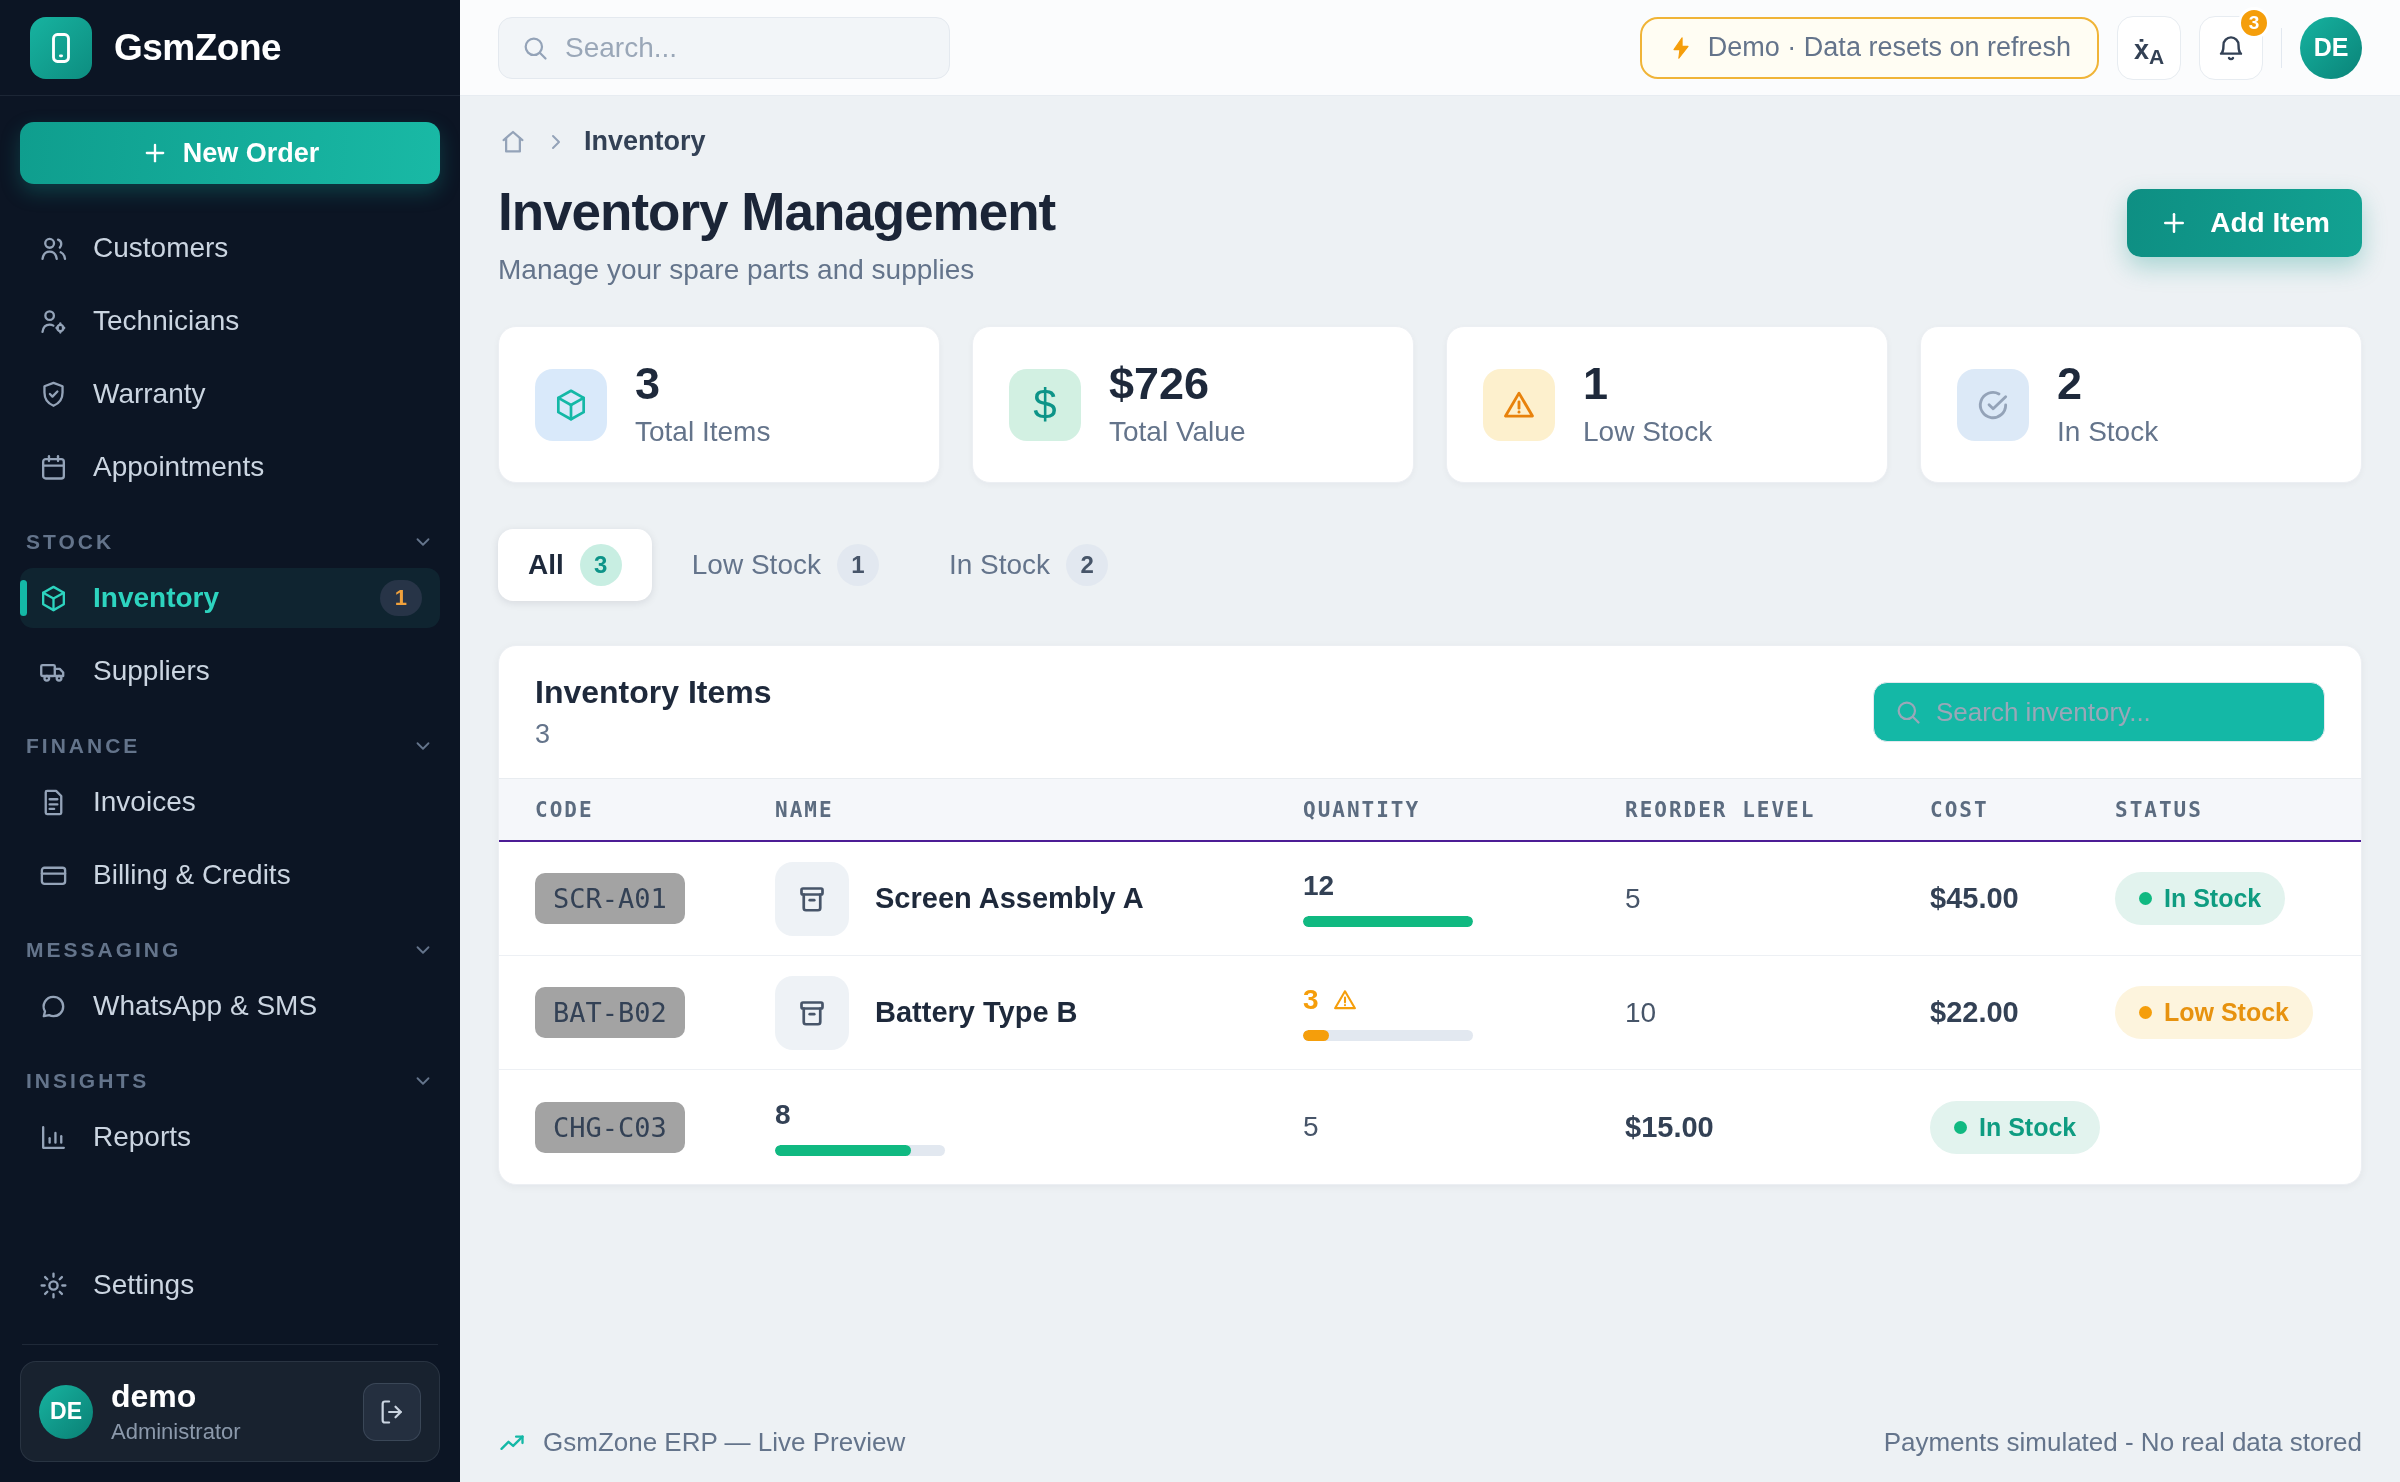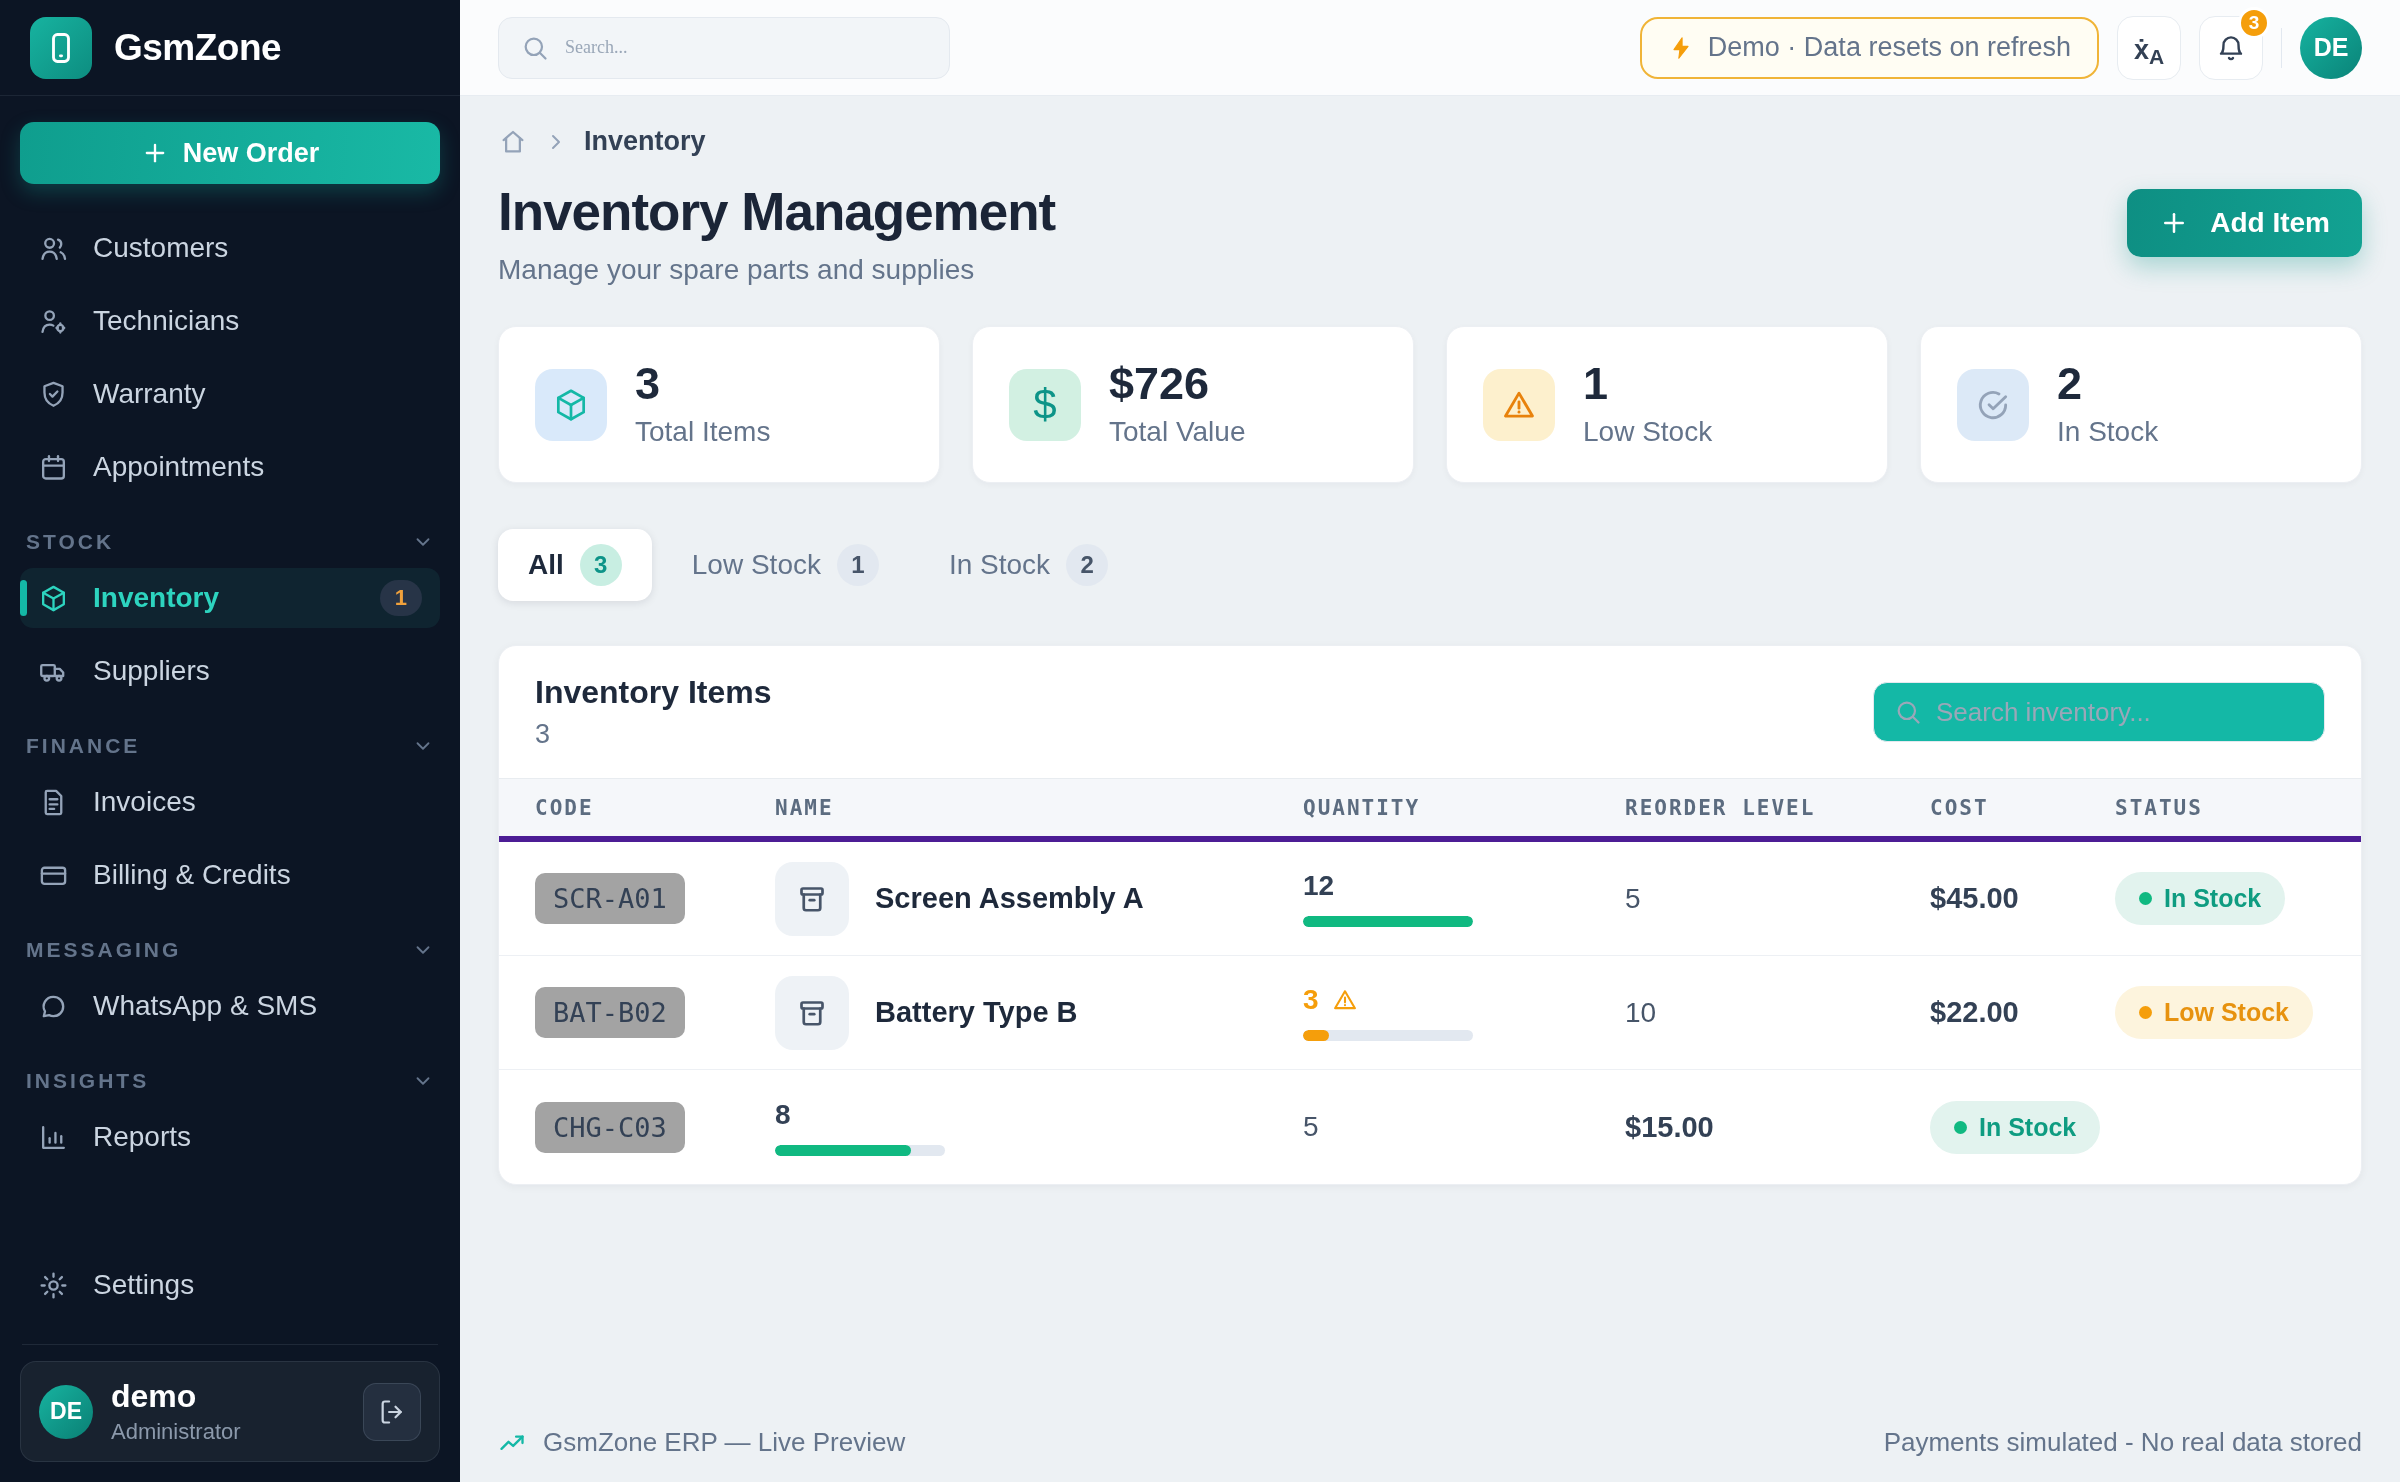--- a/index.html
+++ b/index.html
@@ -27,21 +27,21 @@
   .user-card { display:flex; align-items:center; gap:18px; background:#18222f; border:1px solid rgba(148,163,184,.14); border-radius:16px; padding:16px 18px; flex-shrink:0; }
   .avatar { width:54px; height:54px; border-radius:50%; background:linear-gradient(135deg,#17b3a0,#0a7f74); color:#fff; font-size:23px; font-weight:700; display:flex; align-items:center; justify-content:center; flex-shrink:0; }
   .user-name { color:#fff; font-size:32px; font-weight:700; }
   .user-role { color:#8b99ab; font-size:22px; margin-top:4px; }
   .logout-btn { margin-left:auto; width:58px; height:58px; border-radius:13px; border:1px solid rgba(148,163,184,.2); background:rgba(51,65,85,.45); color:#cbd5e1; display:flex; align-items:center; justify-content:center; cursor:pointer; }
 
   
   .main { flex:1; display:flex; flex-direction:column; height:100%; overflow:hidden; }
   .topbar { height:96px; background:#fbfcfd; border-bottom:1px solid #e7ecf1; display:flex; align-items:center; padding:0 38px; gap:18px; flex-shrink:0; }
   .search-box { width:452px; height:62px; background:#f2f5f8; border:1px solid #e4e9ef; border-radius:14px; display:flex; align-items:center; gap:16px; padding:0 22px; color:#94a3b8; }
-  .search-box input { border:none; outline:none; background:transparent; font-size:18px; color:#475569; font-family:Liberation Serif, serif; width:100%; }
+  .search-box input { border:none; outline:none; background:transparent; font-size:28px; color:#475569; font-family:Liberation Sans, sans-serif; width:100%; }
   .search-box input::placeholder { color:#9aa7b8; }
   .tb-right { margin-left:auto; display:flex; align-items:center; gap:18px; }
   .demo-pill { height:62px; display:flex; align-items:center; gap:14px; border:2px solid #f0b437; background:#fffdf3; border-radius:18px; padding:0 26px; color:#64748b; font-size:27px; }
   .demo-pill .bolt { color:#f59e0b; }
   .icon-btn { width:64px; height:64px; border-radius:16px; background:#fff; border:1px solid #e7ecf1; display:flex; align-items:center; justify-content:center; color:#334155; cursor:pointer; position:relative; }
   .bell-badge { position:absolute; top:-10px; right:-8px; min-width:32px; height:32px; border-radius:999px; background:#f59e0b; border:3px solid #fff; color:#fff; font-size:19px; font-weight:700; display:flex; align-items:center; justify-content:center; padding:0 6px; }
   .translate-glyph { font-size:27px; font-weight:600; line-height:1;margin-top:8px; }
   .translate-glyph .ta { font-size:21px; vertical-align:-5px; }
   .tb-divider { width:1px; height:40px; background:#e2e8f0; }
   .tb-avatar { width:62px; height:62px; border-radius:50%; background:linear-gradient(135deg,#16b3a0,#0a8378); color:#fff; font-size:25px; font-weight:700; display:flex; align-items:center; justify-content:center; cursor:pointer; }
@@ -73,21 +73,21 @@
 
   .table-card { background:#fff; border:1px solid #eceff3; border-radius:18px; box-shadow:0 2px 8px rgba(15,23,42,.05); overflow:hidden; }
   .tc-head { display:flex; align-items:center; justify-content:space-between; padding:28px 36px; }
   .tc-title { font-size:32px; font-weight:700; color:#1e293b; }
   .tc-count { font-size:27px; color:#64748b; margin-top:8px; }
   .tc-search { width:452px; height:60px; border:1px solid #e4e9ef; border-radius:14px; background:#14b8a6; display:flex; align-items:center; gap:14px; padding:0 20px; color:#9aa7b8; }
   .tc-search input { border:none; outline:none; background:transparent; font-size:26px; color:#475569; font-family:inherit; width:100%; }
   .tc-search input::placeholder { color:#9aa7b8; }
 
   .tgrid { display:grid; grid-template-columns:240px 528px 322px 305px 185px 1fr; align-items:center; padding:0 36px; }
-  .thead { background:#f5f7fa; border-top:1px solid #e8ecf0; border-bottom:6px solid #4c1d95; height:64px; }
+  .thead { background:#f5f7fa; border-top:1px solid #e8ecf0; border-bottom:2px solid #4c1d95; height:64px; }
   .th { font-family:"DejaVu Sans Mono",monospace; font-size:21px; font-weight:700; letter-spacing:2px; color:#5c6c80; }
   .trow { min-height:114px; border-bottom:1px solid #edf0f4; }
   .trow:last-child { border-bottom:none; }
   .code-pill { display:inline-block; font-family:"DejaVu Sans Mono",monospace; font-size:27px; color:#334155; background:#a3a3a3; border-radius:10px; padding:10px 18px; }
   .name-cell { display:flex; align-items:center; gap:26px; }
   .item-icon { width:74px; height:74px; border-radius:18px; background:#eef2f6; color:#475569; display:flex; align-items:center; justify-content:center; flex-shrink:0; }
   .item-name { font-size:29px; font-weight:600; color:#1e293b; }
   .qty-num { font-size:28px; font-weight:700; color:#334155; display:flex; align-items:center; gap:12px; }
   .qty-num.warn { color:#f59e0b; }
   .bar-track { width:170px; height:11px; border-radius:999px; background:#e2e8f0; margin-top:14px; overflow:hidden; }

